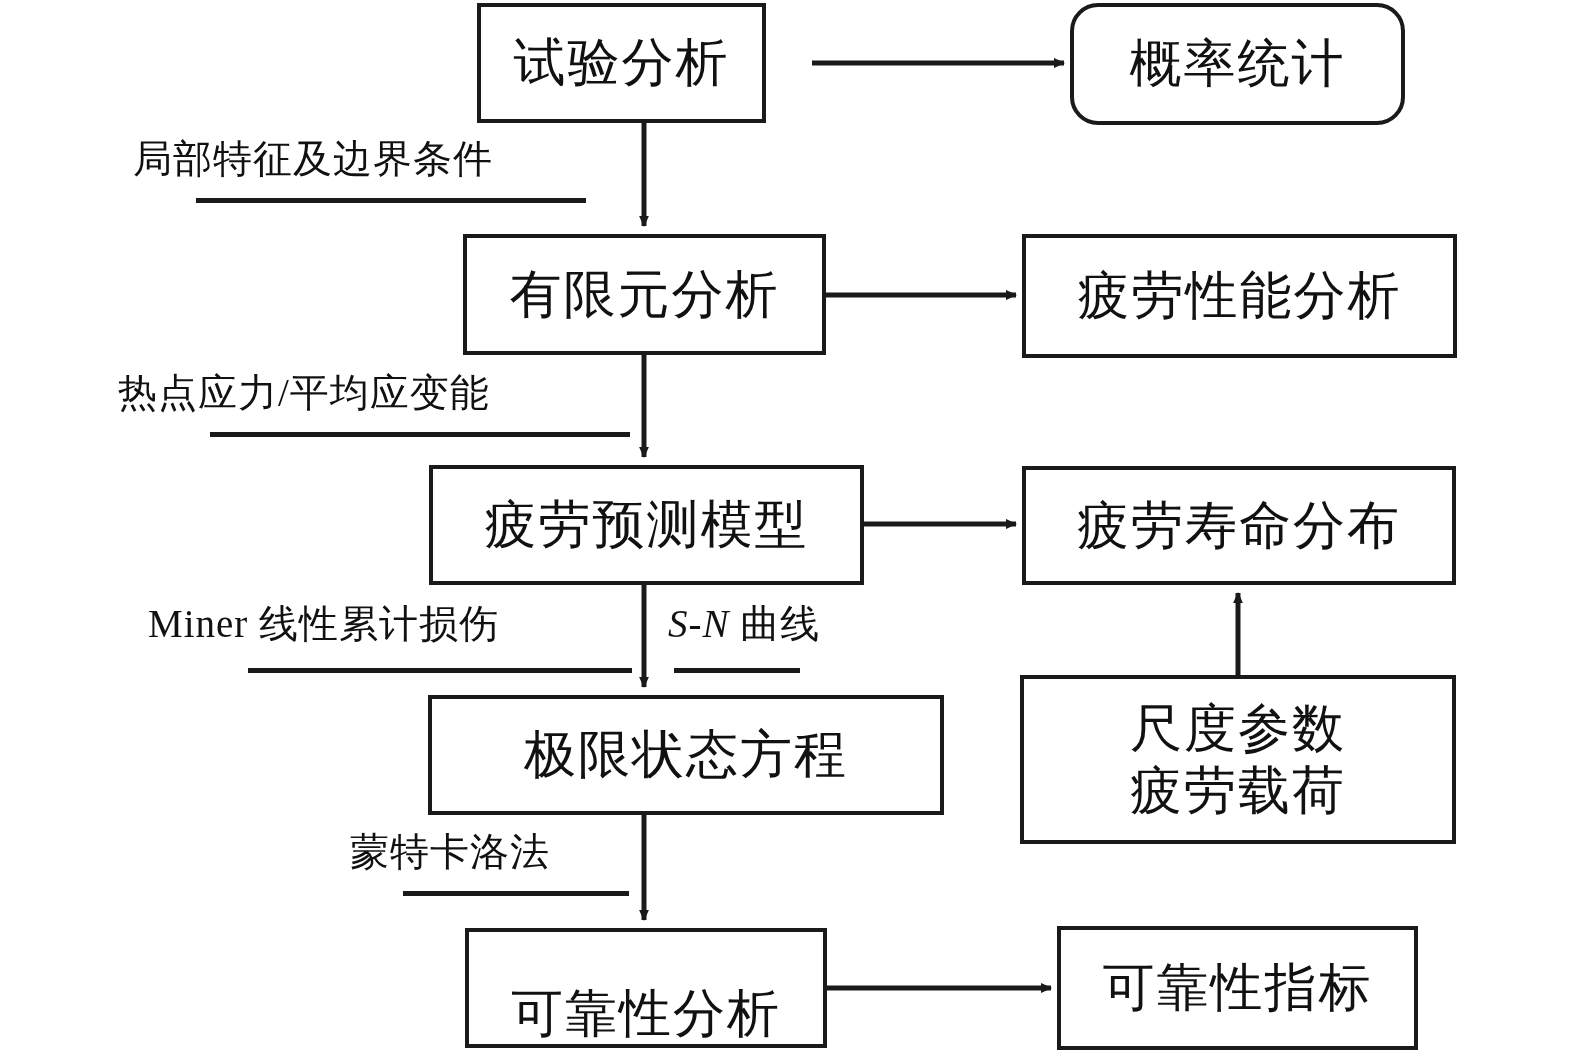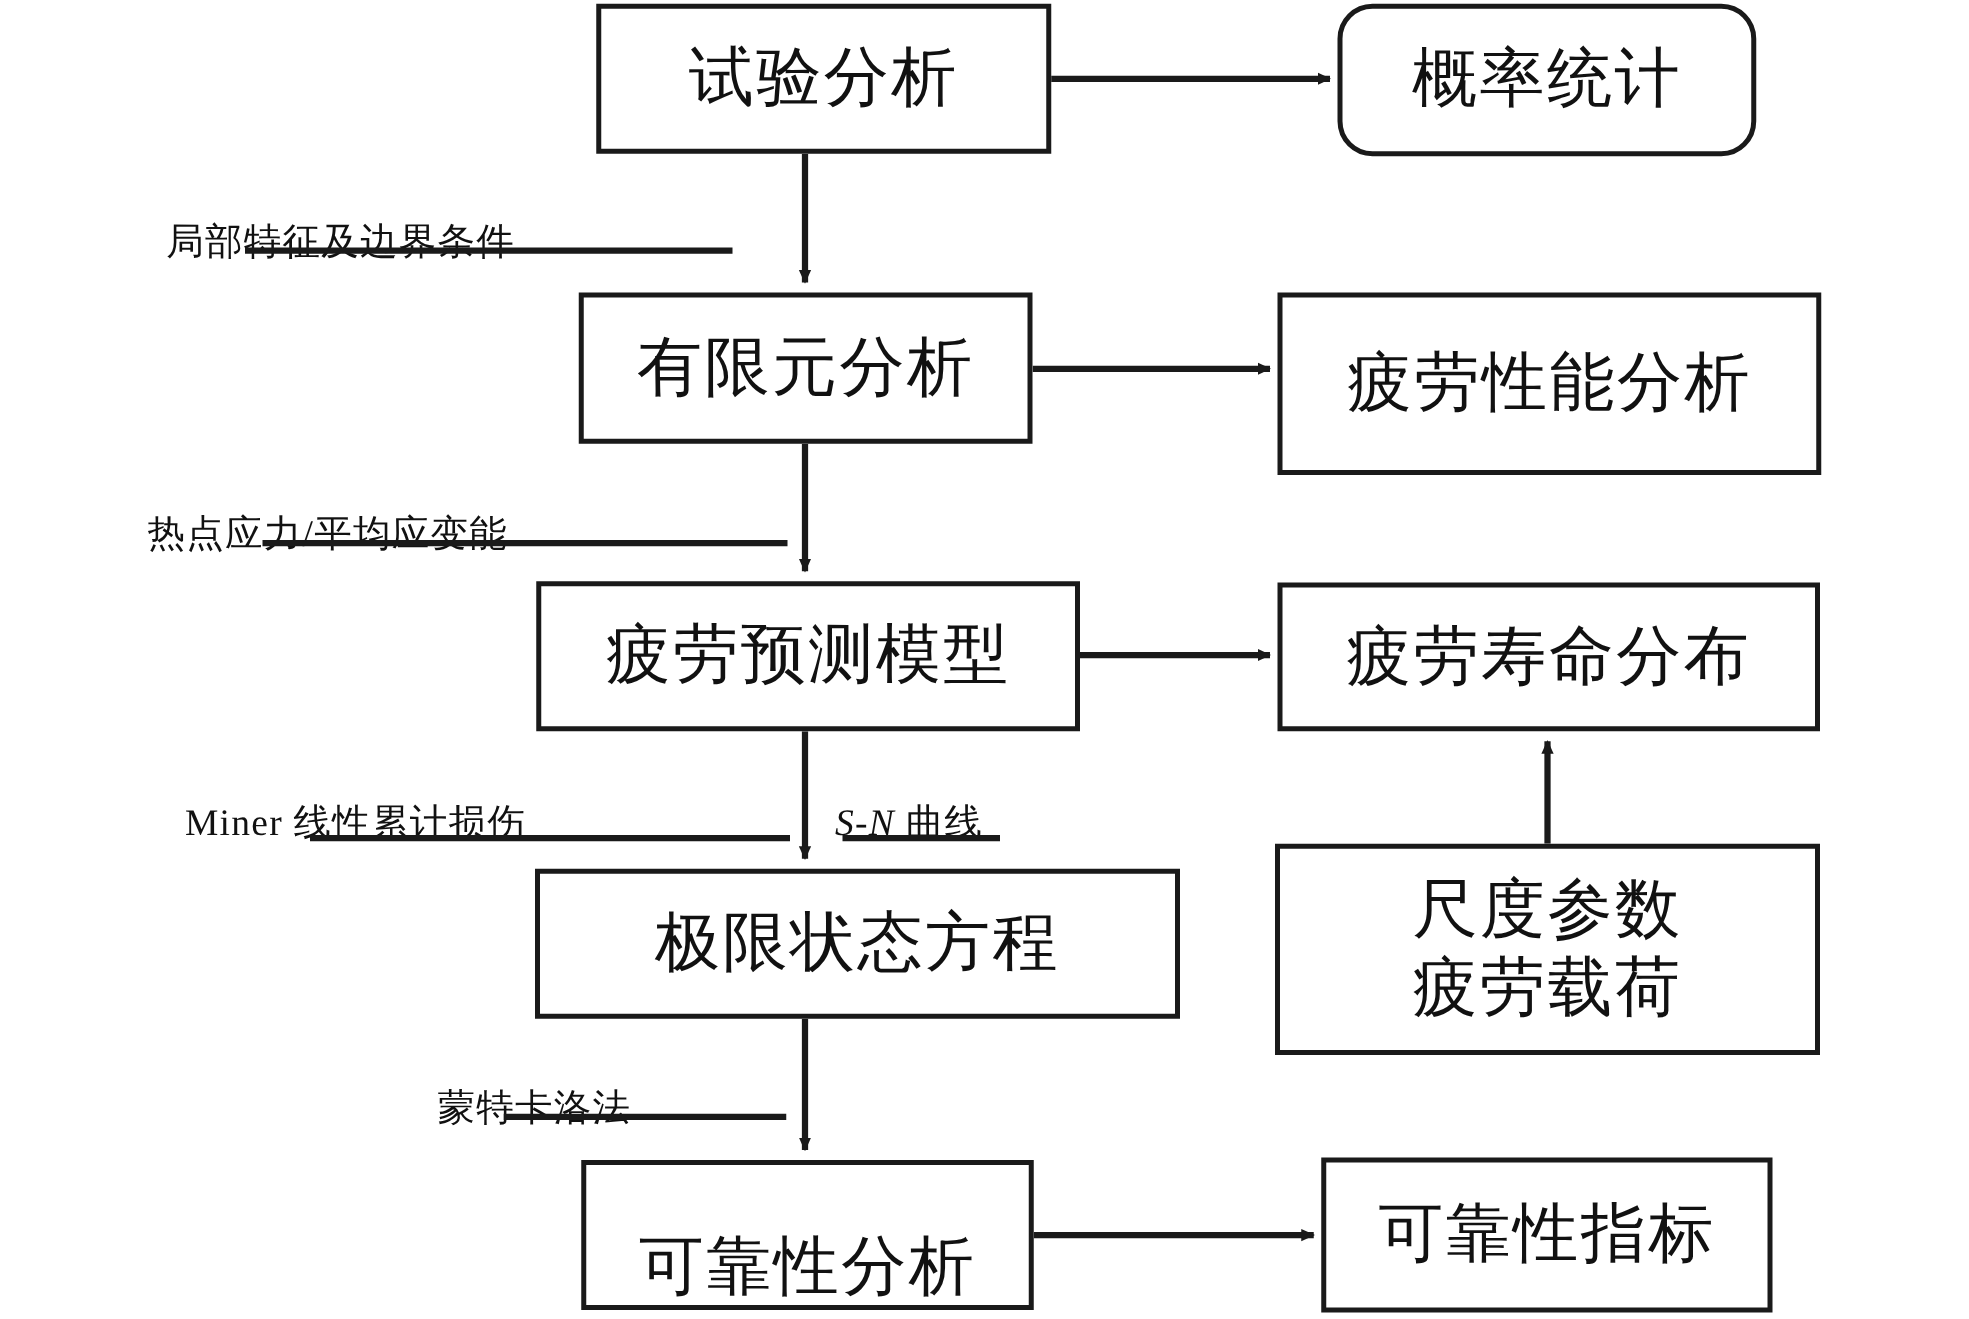--- a/index.html
+++ b/index.html
@@ -28,25 +28,24 @@
     font-family: "Liberation Serif", "DejaVu Serif", serif;
     font-size: 52px;
     line-height: 1.18;
     letter-spacing: 2px;
     white-space: pre-line;
   }
   .edge-label {
     position: absolute;
     color: #111111;
     font-family: "Liberation Serif", "DejaVu Serif", serif;
-    font-size: 30px;
+    font-size: 39px;
     line-height: 1.0;
     white-space: nowrap;
     letter-spacing: 1px;
-    margin-top: 40px;
   }
   .edge-label .it {
     font-style: italic;
   }
   .rule {
     position: absolute;
     background: #1a1a1a;
     height: 5px;
   }
   svg.wires {
@@ -100,33 +99,33 @@
 
     <g>
       <line x1="644" y1="815" x2="644" y2="920" stroke="#1a1a1a" stroke-width="5" marker-end="url(#ar)"></line>
     </g>
 
     <g>
       <line x1="827" y1="988" x2="1051" y2="988" stroke="#1a1a1a" stroke-width="5" marker-end="url(#ar)"></line>
     </g>
   </svg>
 
-  <div class="node" style="left:477px; top:3px; width:364px; height:120px;">
+  <div class="node" style="left:477px; top:3px; width:289px; height:120px;">
     <span>试验分析</span>
   </div>
 
   <div class="node" style="left:1070px; top:3px; width:335px; height:122px;border-radius:28px;">
     <span>概率统计</span>
   </div>
 
   <div class="node" style="left:463px; top:234px; width:363px; height:121px;">
     <span>有限元分析</span>
   </div>
 
-  <div class="node" style="left:1022px; top:234px; width:435px; height:146px;">
+  <div class="node" style="left:1022px; top:234px; width:435px; height:124px;">
     <span>疲劳性能分析</span>
   </div>
 
   <div class="node" style="left:429px; top:465px; width:435px; height:120px;">
     <span>疲劳预测模型</span>
   </div>
 
   <div class="node" style="left:1022px; top:466px; width:434px; height:119px;">
     <span>疲劳寿命分布</span>
   </div>

